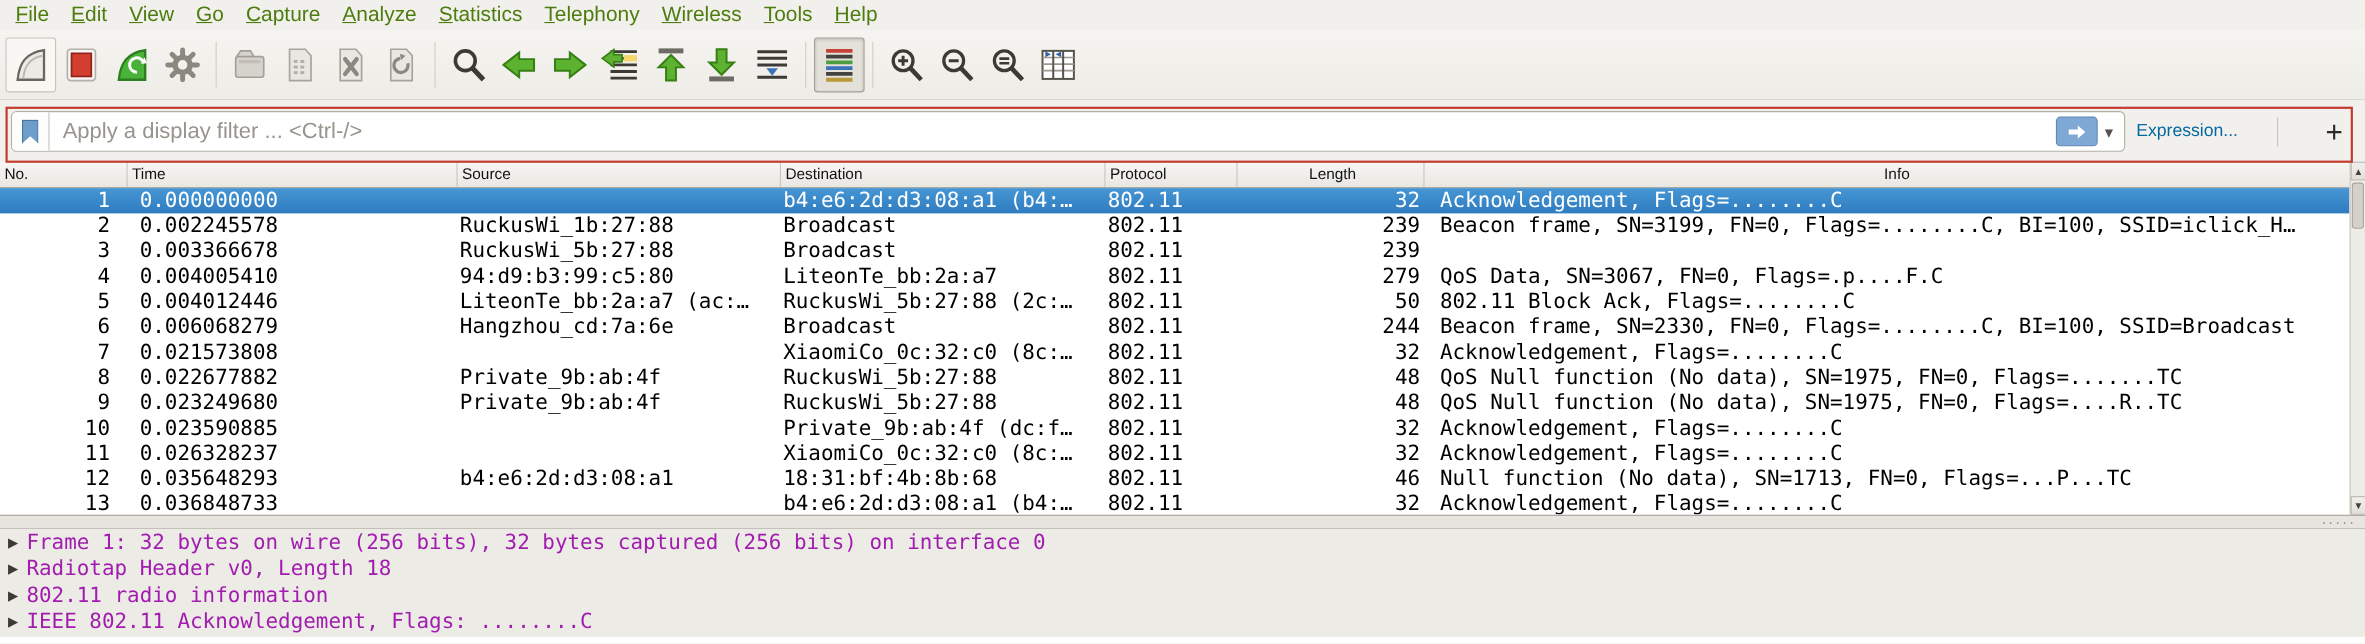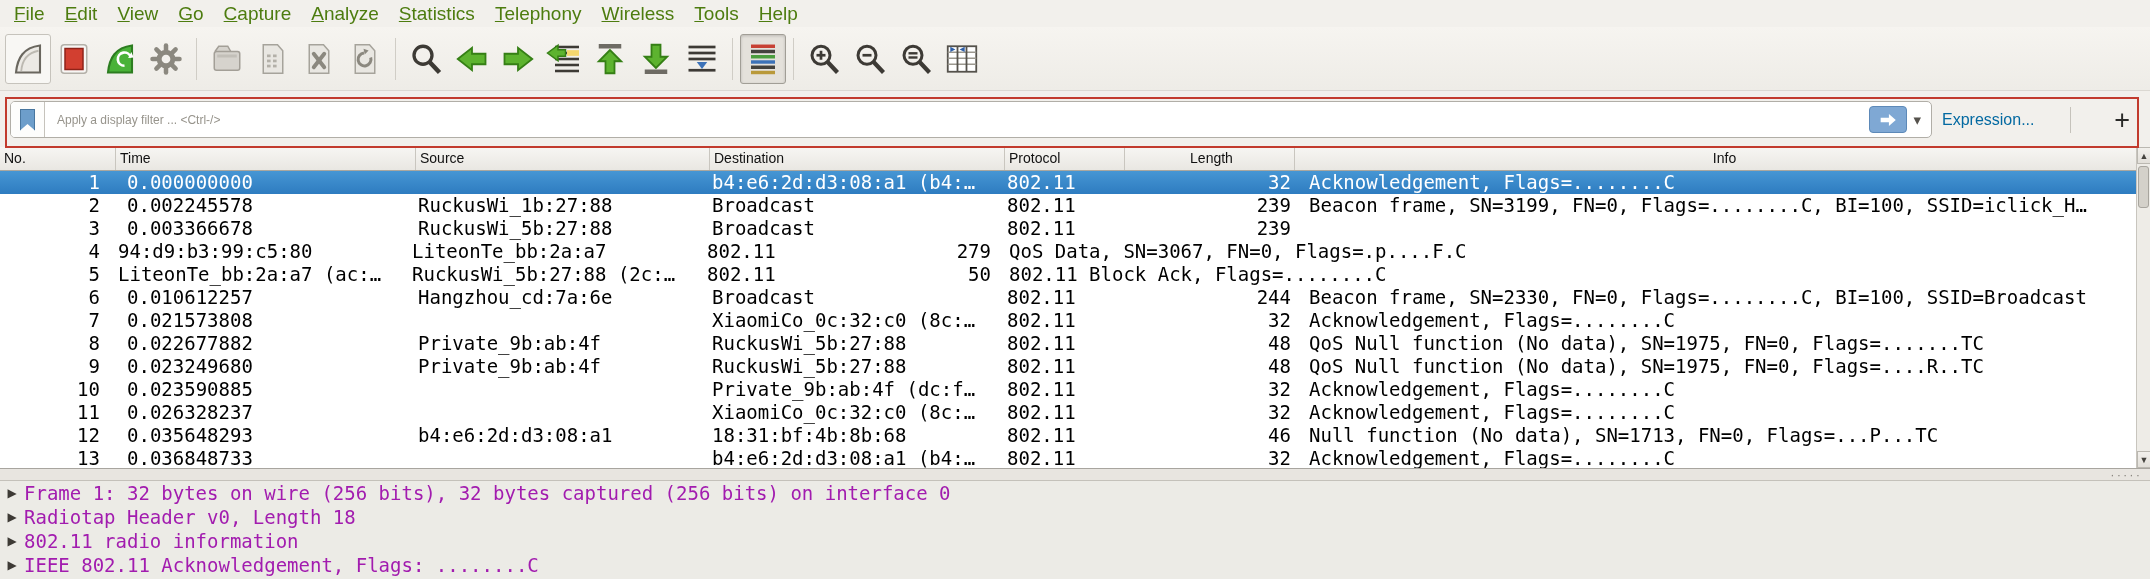--- a/index.html
+++ b/index.html
@@ -24,21 +24,21 @@
 
   
   .filterbar { position:absolute; left:0; top:91px; width:2150px; height:56px; background:#f2f0ec; }
   .filterbox { position:absolute; left:10px; top:10px; width:1922px; height:37px;
     background:#ffffff; border:1px solid #b1aea7; border-radius:5px;
     display:flex; align-items:center; overflow:hidden; }
   .bookmark-btn { width:34px; height:100%; border-right:1px solid #c6c3bc; display:flex;
     align-items:center; justify-content:center; background:#fdfdfc; }
   .bookmark-shape { width:15px; height:22px; background:#6d9ecb; border:1px solid #48769f;
     clip-path:polygon(0 0,100% 0,100% 100%,50% 70%,0 100%); }
-  .filter-input { flex:1; height:100%; border:none; outline:none; font-size:12px;
+  .filter-input { flex:1; height:100%; border:none; outline:none; font-size:20px;
     padding-left:12px; color:#333; background:transparent; font-family:"Liberation Sans",sans-serif; }
   .filter-input::placeholder { color:#97948c; }
   .apply-btn { width:38px; height:27px; background:#7fa8d4; border:1px solid #5d89b8;
     border-radius:4px; margin-right:6px; display:flex; align-items:center; justify-content:center; }
   .apply-caret { font-size:15px; color:#55524c; margin-right:10px; }
   .filter-right { position:absolute; left:1942px; top:10px; width:196px; height:37px;
     display:flex; align-items:center; justify-content:space-between; }
   .expression-label { font-size:16px; color:#0369a1; }
   .vline { width:1px; height:26px; background:#c5c2bb; }
   .plus-btn { font-size:27px; color:#2a2a28; padding:0 8px; line-height:34px; }
@@ -351,37 +351,39 @@
     <div class="prow">
       <div class="cell col-no">3</div>
       <div class="cell col-time">0.003366678</div>
       <div class="cell col-source">RuckusWi_5b:27:88</div>
       <div class="cell col-destination">Broadcast</div>
       <div class="cell col-protocol">802.11</div>
       <div class="cell col-length">239</div>
     </div>
     <div class="prow">
       <div class="cell col-no">4</div>
+      <div class="cell col-time">0.004005410</div>
       <div class="cell col-source">94:d9:b3:99:c5:80</div>
       <div class="cell col-destination">LiteonTe_bb:2a:a7</div>
       <div class="cell col-protocol">802.11</div>
       <div class="cell col-length">279</div>
       <div class="cell col-info">QoS Data, SN=3067, FN=0, Flags=.p....F.C</div>
     </div>
     <div class="prow">
       <div class="cell col-no">5</div>
+      <div class="cell col-time">0.004012446</div>
       <div class="cell col-source">LiteonTe_bb:2a:a7 (ac:…</div>
       <div class="cell col-destination">RuckusWi_5b:27:88 (2c:…</div>
       <div class="cell col-protocol">802.11</div>
       <div class="cell col-length">50</div>
       <div class="cell col-info">802.11 Block Ack, Flags=........C</div>
     </div>
     <div class="prow">
       <div class="cell col-no">6</div>
-      <div class="cell col-time">0.010612257</div>
+      <div class="cell col-time">0.006068279</div>
       <div class="cell col-source">Hangzhou_cd:7a:6e</div>
       <div class="cell col-destination">Broadcast</div>
       <div class="cell col-protocol">802.11</div>
       <div class="cell col-length">244</div>
       <div class="cell col-info">Beacon frame, SN=2330, FN=0, Flags=........C, BI=100, SSID=Broadcast</div>
     </div>
     <div class="prow">
       <div class="cell col-no">7</div>
       <div class="cell col-time">0.021573808</div>
       <div class="cell col-source"></div>

